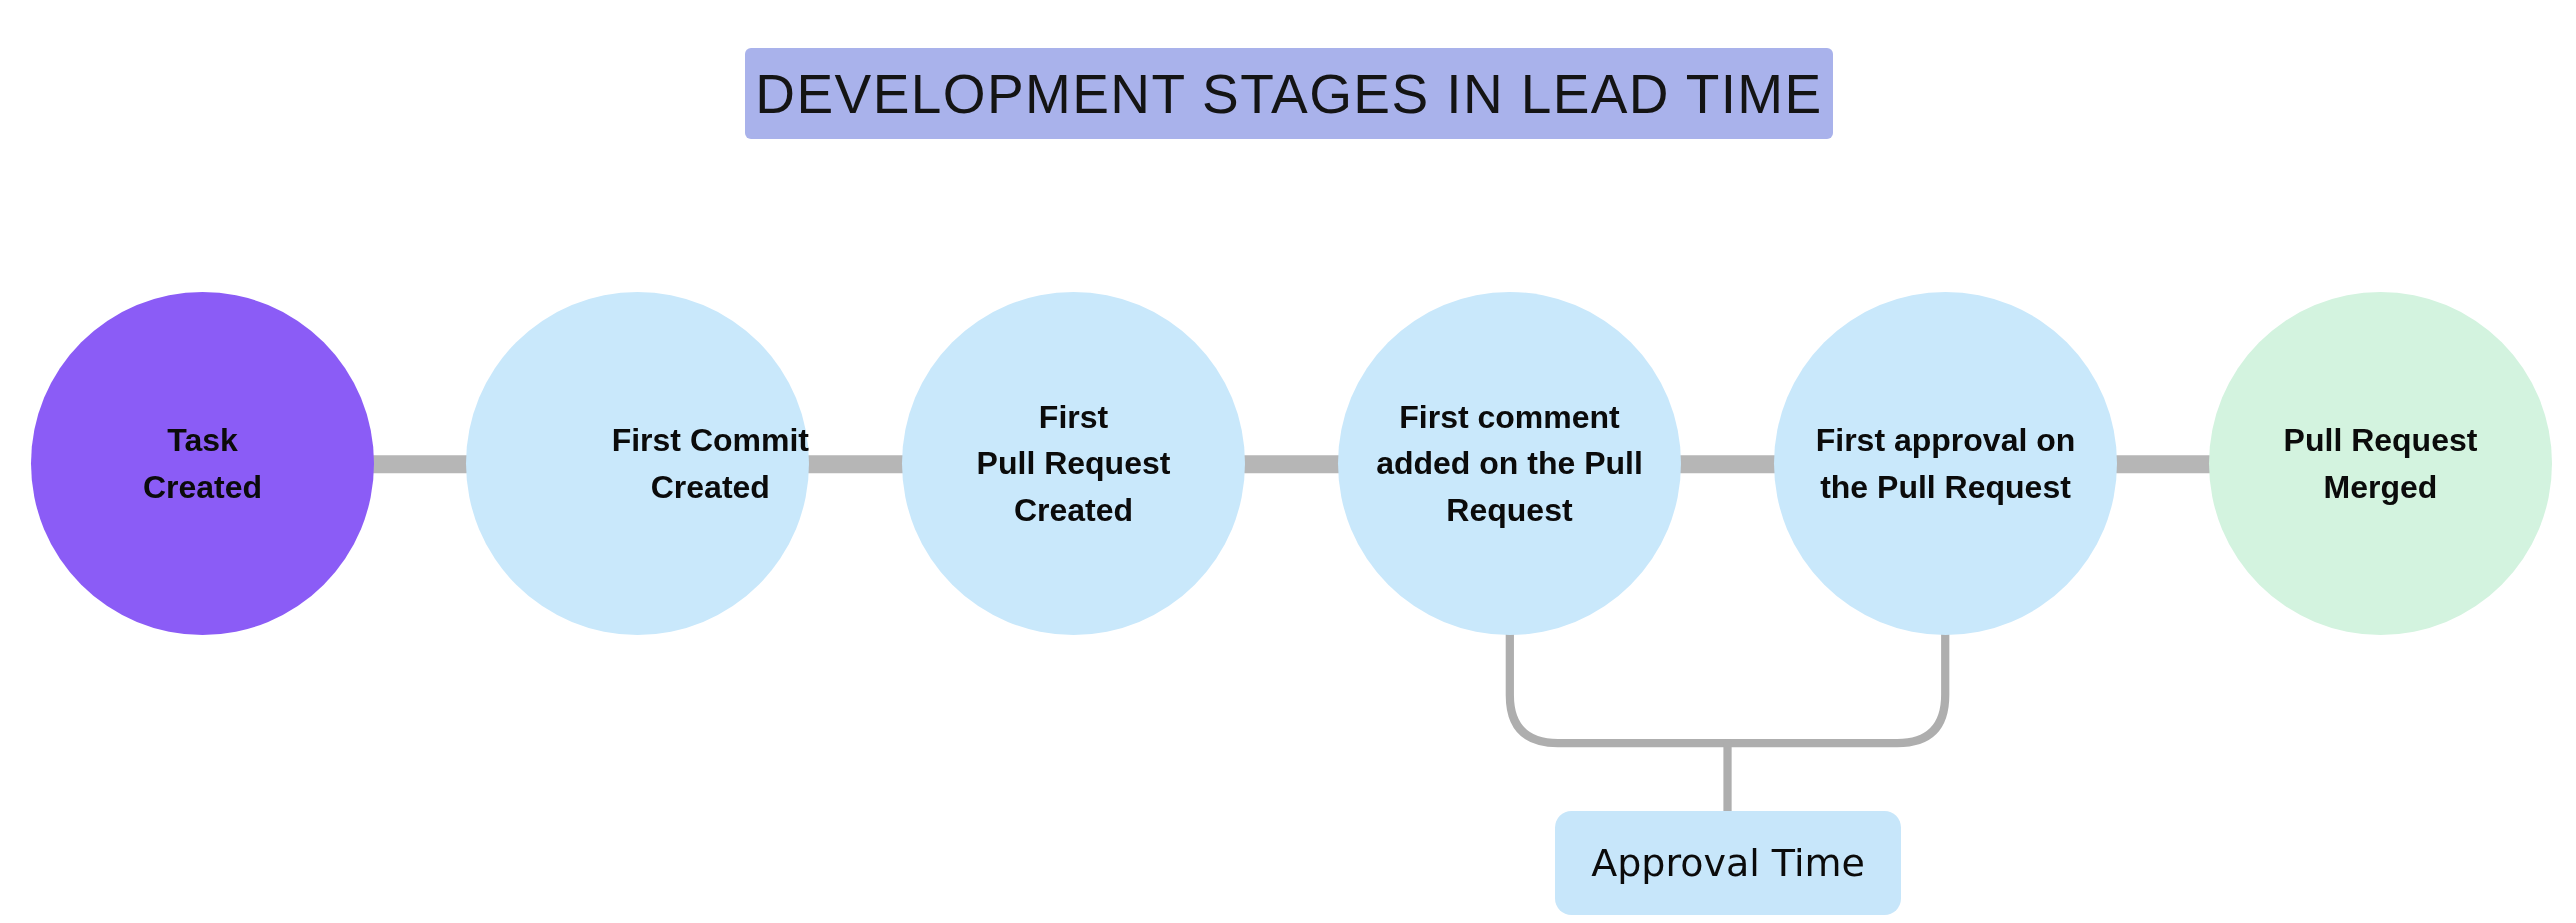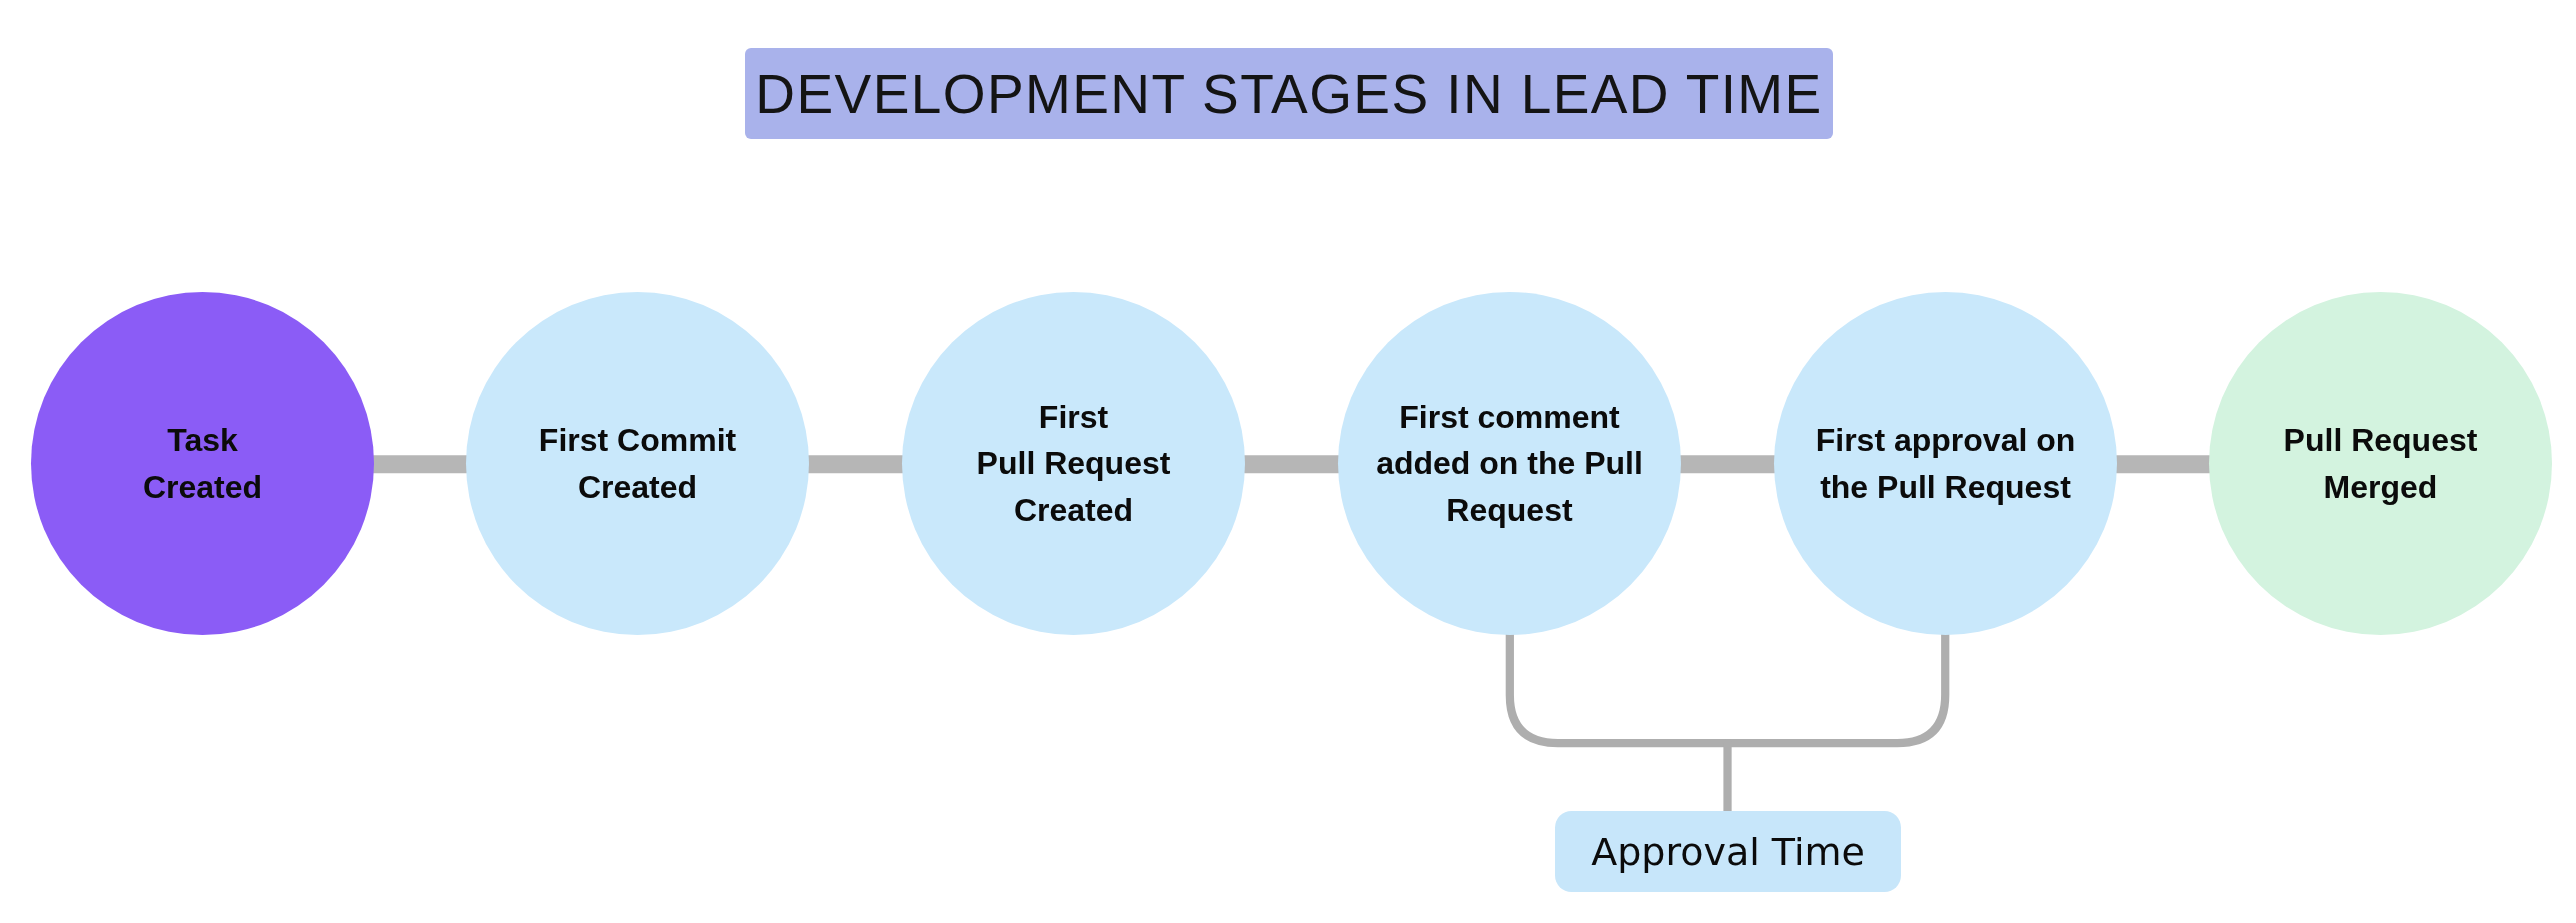--- a/index.html
+++ b/index.html
@@ -66,21 +66,21 @@
   .c2 { left:  466px; }
   .c3 { left: 902px; justify-content: center; }
   .c4 { left: 1338px; }
   .c5 { left: 1774px; }
   .c6 { left: 2209px; }
   .approval-box {
     position: absolute;
     left: 1555px;
     top: 811px;
     width: 346px;
-    height: 81px;
+    height: 104px;
     border-radius: 16.5px;
     display: flex;
     align-items: center;
     justify-content: center;
     z-index: 2;
   }
   .approval-text {
     font-family: "DejaVu Sans", sans-serif;
     font-size: 38px;
     font-weight: 400;
@@ -101,21 +101,21 @@
 
   <div class="title-box" style="background-color: rgb(169, 178, 235);">
     <span class="title-text">DEVELOPMENT STAGES IN LEAD TIME</span>
   </div>
 
   <div class="stage-circle c1" style="background-color: #8b5cf6;">
     <span class="stage-label">Task
 Created</span>
   </div>
 
-  <div class="stage-circle c2" style="background-color: rgb(201, 232, 251);">
+  <div class="stage-circle c2" style="background-color: rgb(201, 232, 251); justify-content: flex-end;">
     <span class="stage-label">First Commit
 Created</span>
   </div>
 
   <div class="stage-circle c3" style="background-color: rgb(201, 232, 251);">
     <span class="stage-label">First
 Pull Request
 Created</span>
   </div>
 

